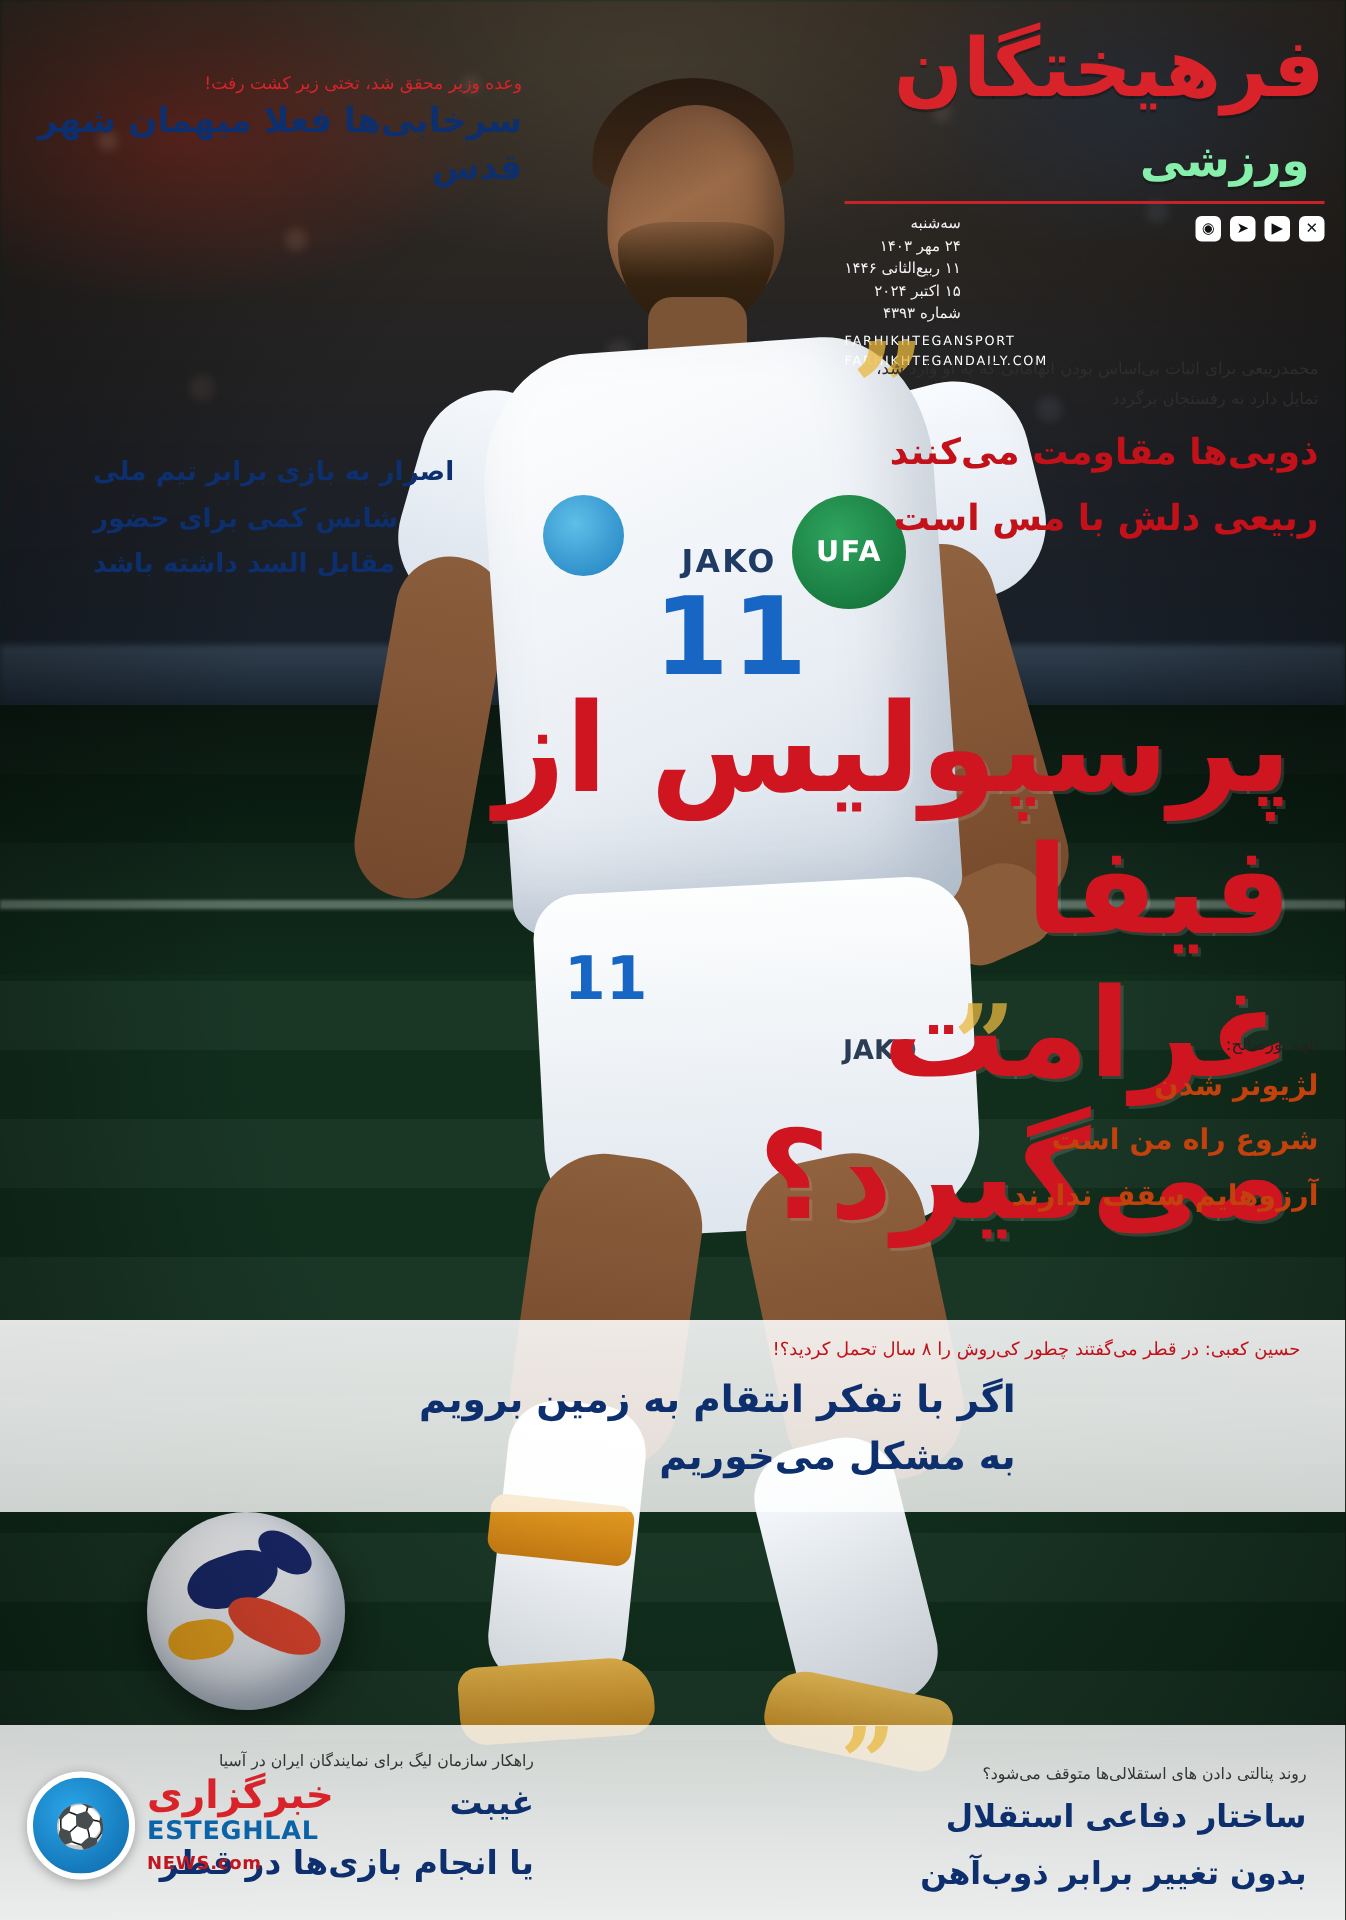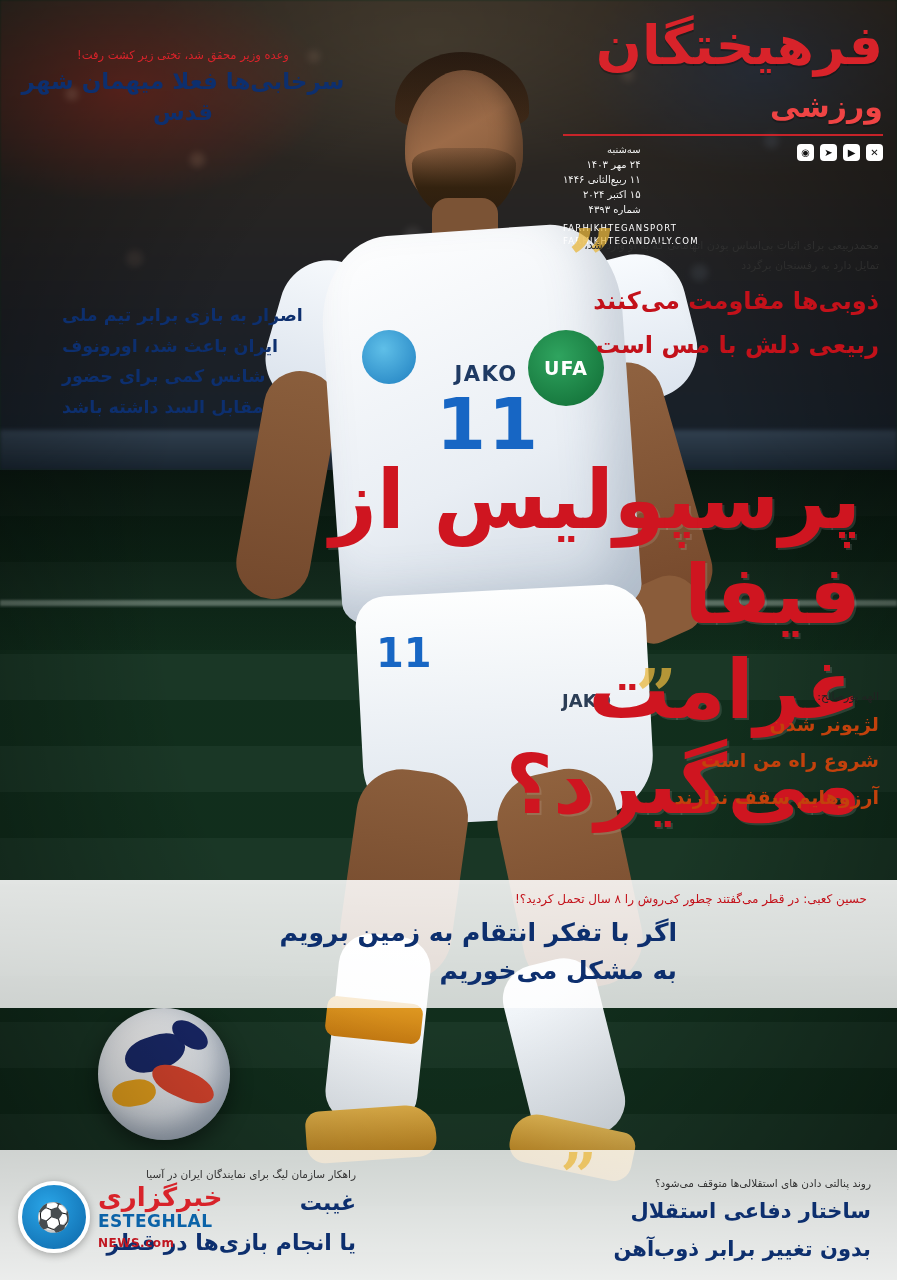--- a/index.html
+++ b/index.html
@@ -228,21 +228,21 @@
     position:absolute; right:14px; top:20px; width:320px; text-align:left;
     direction:rtl;
   }
   .masthead .logo{
     color:#d8232a; font-size:54px; font-weight:800; line-height:.98;
     text-align:right; letter-spacing:-1px;
     text-shadow: 0 2px 0 rgba(0,0,0,.25);
     font-family:"DejaVu Sans", sans-serif;
   }
   .masthead .logo .sub{
-    display:inline-block; color:#ef4444; font-size:30px; margin-right:0;
+    display:inline-block; color:#86efac; font-size:30px; margin-right:10px;
   }
   .masthead .hr{
     height:2px; background:#d8232a; margin:8px 0 6px; opacity:.9;
   }
   .mast-row{ display:flex; justify-content:space-between; align-items:flex-start; direction:rtl; }
   .dateblock{ text-align:right; color:#fff; font-size:10px; line-height:1.5; }
   .dateblock .d{ color:#f3f3f3;text-align:right; }
   .socials{ display:flex; gap:6px; align-items:center; direction:ltr; margin-top:2px;}
   .soc{
     width:17px; height:17px; background:#fff; border-radius:4px;
@@ -385,35 +385,34 @@
         <div class="d">۱۵ اکتبر ۲۰۲۴</div>
         <div class="d">شماره ۴۳۹۳</div>
       </div>
     </div>
     <div class="siteline">
       <div>FARHIKHTEGANSPORT</div>
       <div>FARHIKHTEGANDAILY.COM</div>
     </div>
   </div>
 
-  <div class="tl-block" style="right:auto; left:18px; text-align:center; width:330px;">
+  <div class="tl-block" style="right:auto; left:18px; text-align:right; width:330px;">
     <div class="k">وعده وزیر محقق شد، تختی زیر کشت رفت!</div>
     <div class="h">سرخابی‌ها فعلا میهمان شهر قدس</div>
   </div>
 
   <div class="quote-mark" style="right:280px; top:218px;">”</div>
   <div class="right-quote">
     <div class="deck">محمدربیعی برای اثبات بی‌اساس بودن اتهاماتی که به او وارد شد، تمایل دارد به رفسنجان برگردد</div>
     <div class="h">ذوبی‌ها مقاومت می‌کنند</div>
     <div class="h">ربیعی دلش با مس است</div>
   </div>
 
   <div class="left-block">
     <div class="h">اصرار به بازی برابر تیم ملی</div>
-    <div class="h">ایران باعث شد، اورونوف</div>
     <div class="h">شانس کمی برای حضور</div>
     <div class="h">مقابل السد داشته باشد</div>
   </div>
 
   <div class="main-head">
     <div>پرسپولیس از فیفا</div>
     <div>غرامت می‌گیرد؟</div>
   </div>
 
   <div class="quote-mark" style="right:220px; top:660px; font-size:72px;">”</div>

